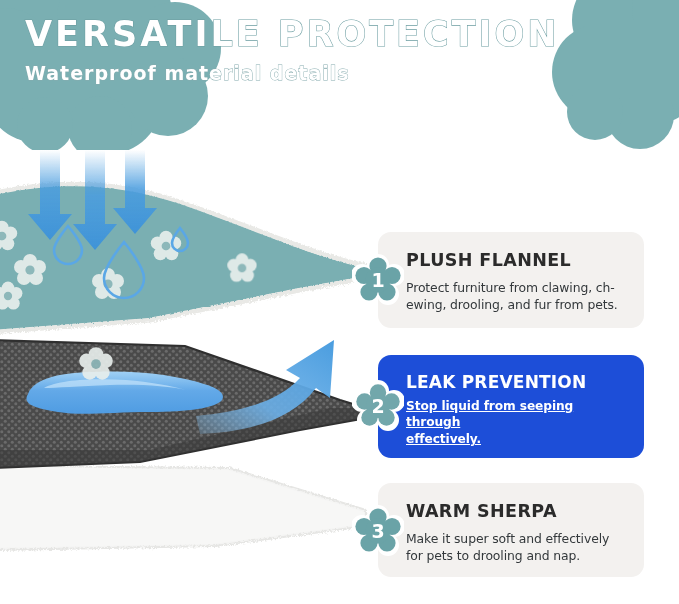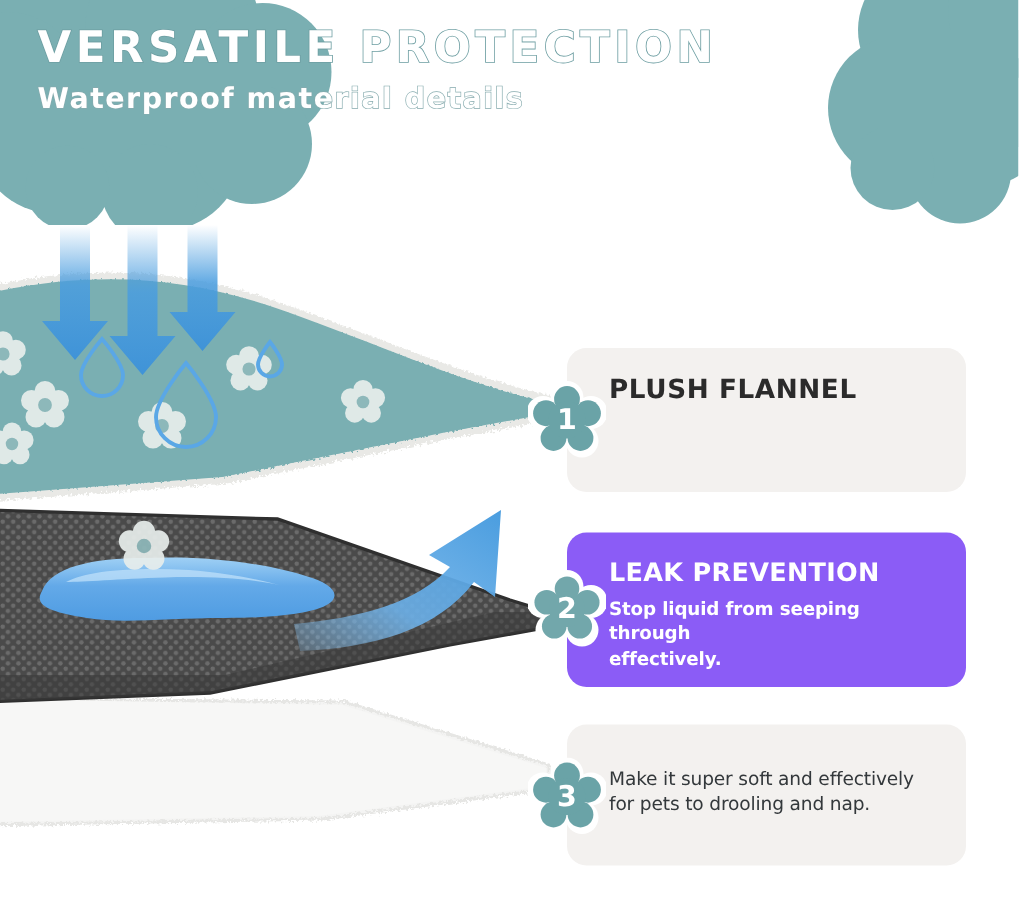--- a/index.html
+++ b/index.html
@@ -23,21 +23,21 @@
     overflow: hidden;
   }
   .cloud-svg { position: absolute; left: 0; top: 0; }
 
   #title-block {
     position: absolute; left: 25px; top: 16px;
     width: 560px;
   }
   #headline {
     font-family: "DejaVu Sans", sans-serif;
-    font-size: 29px;
+    font-size: 35px;
     font-weight: bold;
     letter-spacing: 3.0px;
     color: #ffffff;
     -webkit-text-stroke: 1.1px #6d9ea2;
     paint-order: stroke fill;
     line-height: 1.05;
     white-space: nowrap;
   }
   #subhead {
     font-family: "DejaVu Sans", sans-serif;
@@ -61,21 +61,21 @@
   #panels { position: absolute; left: 0; top: 0; width: 679px; height: 604px; border-radius: 17px; }
 
   .card {
     position: absolute;
     left: 378px;
     width: 266px;
     border-radius: 13px;
     padding: 18px 20px 16px 28px;
   }
   .card.plain { background: #f3f1ef; }
-  .card.accent { background: #8b5cf6; }
+  .card.accent { background: #1d4ed8; }
 
   .card-title {
     font-family: "DejaVu Sans", sans-serif;
     font-size: 17.5px;
     font-weight: bold;
     letter-spacing: 0.4px;
     color: #2b2b2b;
     line-height: 1.15;
   }
   .card.accent .card-title {
@@ -89,20 +89,21 @@
     color: #33383b;
     line-height: 1.38;
     margin-top: 9px;
     letter-spacing: -0.1px;
   }
   .card.accent .card-body {
     color: #ffffff;
     font-weight: bold;
     font-size: 12.2px;
     margin-top: 5px;
+    text-decoration: underline;
   }
 
   #card1 { top: 232px; height: 96px; }
   #card2 { top: 355px; height: 103px; }
   #card3 { top: 483px; height: 94px; }
 
   
   .badge {
     position: absolute;
     width: 52px; height: 52px;
@@ -290,33 +291,38 @@
           <path d="M 125 0 L 145 0 L 145 58 L 157 58 L 135 84 L 113 58 L 125 58 Z"></path>
         </g>
       </g>
     </svg>
   </div>
 
   <div id="panels">
 
     <div id="card1" class="card plain">
       <div class="card-title">PLUSH FLANNEL</div>
+      <div class="card-body">
+        <span>Protect furniture from clawing, ch-</span><br>
+        <span>ewing, drooling, and fur from pets.</span>
+      </div>
     </div>
 
     <div id="card2" class="card accent">
       <div class="card-title">
         <span>LEAK PREVENTION</span><br>
       </div>
       <div class="card-body">
         <span>Stop liquid from seeping through</span><br>
         <span>effectively.</span>
       </div>
     </div>
 
     <div id="card3" class="card plain">
+      <div class="card-title">WARM SHERPA</div>
       <div class="card-body">
         <span>Make it super soft and effectively</span><br>
         <span>for pets to drooling and nap.</span>
       </div>
     </div>
 
     <div id="badge1" class="badge">
       <svg width="52" height="52" viewBox="0 0 52 52">
         <g fill="#ffffff">
           <circle cx="26" cy="11" r="11"></circle>

